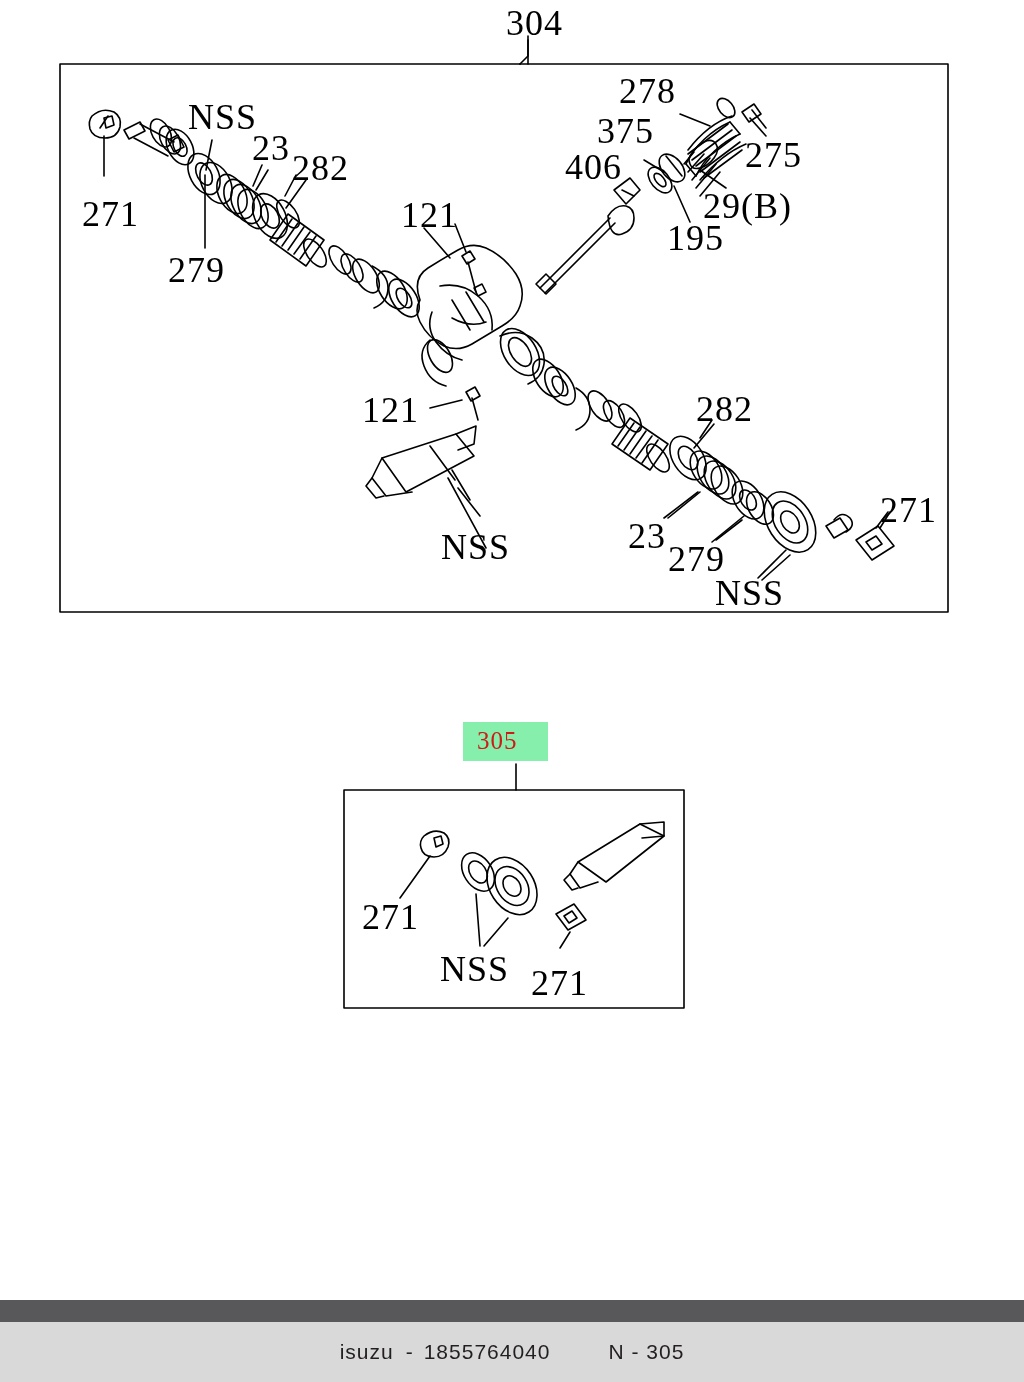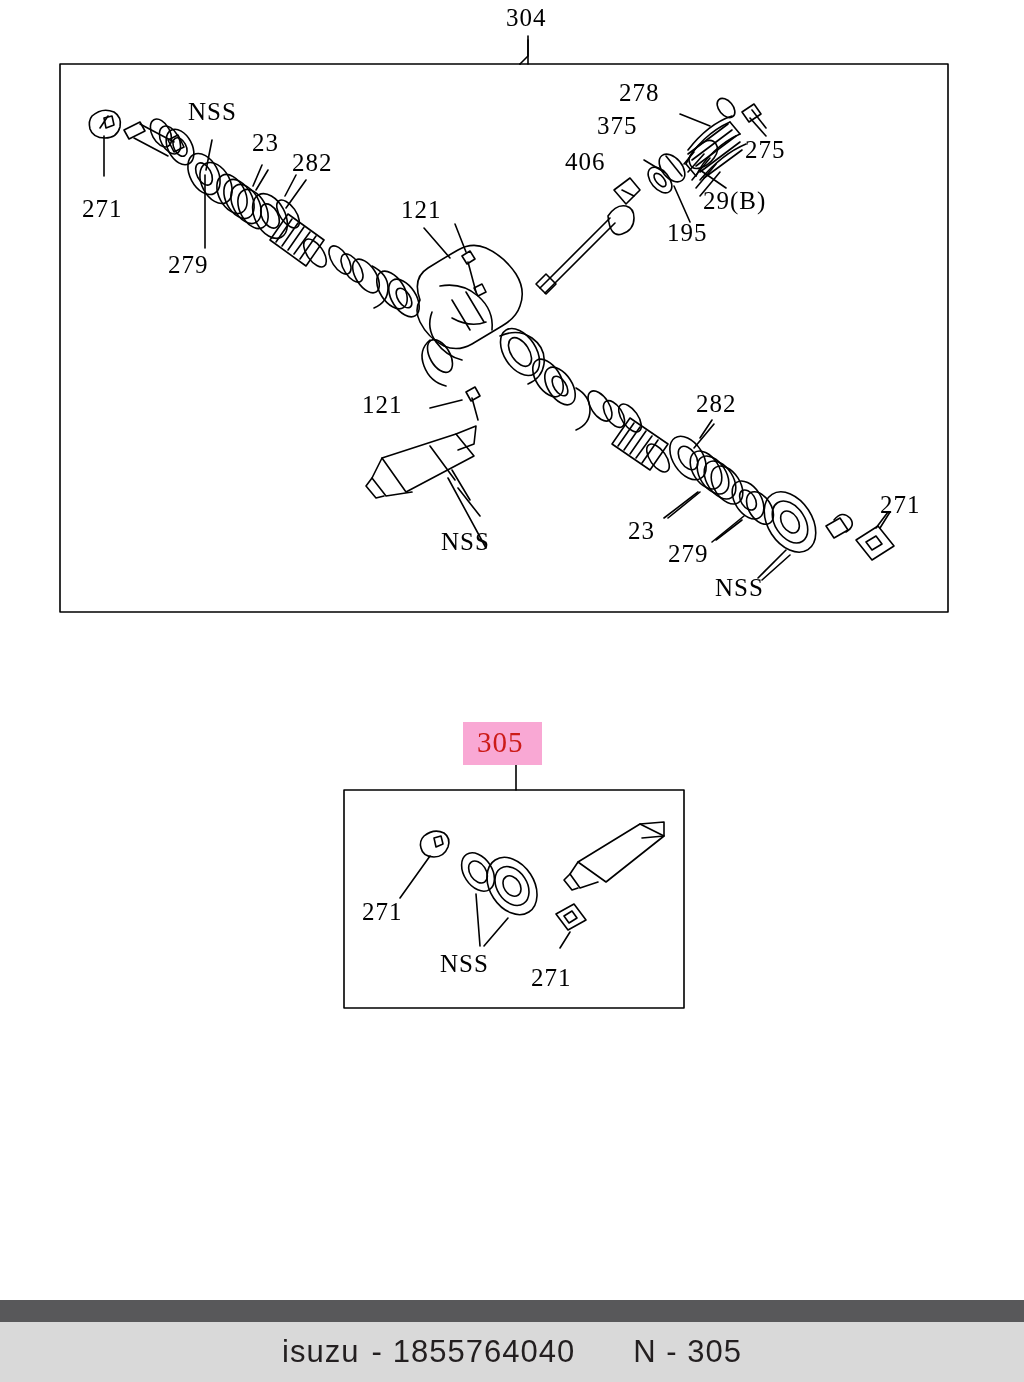--- a/index.html
+++ b/index.html
@@ -22,34 +22,34 @@
   }
   svg.diagram {
     position: absolute;
     left: 0; top: 0;
     width: 1024px;
     height: 1382px;
   }
   .lbl {
     position: absolute;
     font-family: "Liberation Serif", serif;
-    font-size: 25px;
+    font-size: 36px;
     color: #000000;
     white-space: nowrap;
     letter-spacing: 1px;
     line-height: 1;
   }
   .highlight {
     position: absolute;
-    background: #f9a8d4;
+    background: #86efac;
     color: #cc1b18;
-    font-size: 29px;
+    font-size: 25px;
     font-family: "Liberation Serif", serif;
     letter-spacing: 1px;
-    padding: 6px 18px 8px 14px;
+    padding: 6px 30px 8px 14px;
     line-height: 1;
   }
   .footer {
     position: absolute;
     left: 0;
     bottom: 0;
     width: 1024px;
     height: 82px;
     background: #58585a;
   }
@@ -59,21 +59,21 @@
     bottom: 0;
     width: 1024px;
     height: 60px;
     background: #d9d9d9;
     display: flex;
     align-items: center;
     justify-content: center;
   }
   .footer-text {
     font-family: "Liberation Sans", sans-serif;
-    font-size: 31px;
+    font-size: 21px;
     color: #231f20;
     letter-spacing: 1px;
   }
   .footer-text .brand { margin-right: 6px; }
   .footer-text .dash { margin: 0 6px; }
   .footer-text .code { margin-left: 4px; }
   .footer-text .ref { margin-left: 58px; }
 </style>
 </head>
 <body>
@@ -309,21 +309,21 @@
 
   <div class="lbl" style="left:82px; top:196px;">271</div>
   <div class="lbl" style="left:188px; top:99px;">NSS</div>
   <div class="lbl" style="left:168px; top:252px;">279</div>
   <div class="lbl" style="left:252px; top:130px;">23</div>
   <div class="lbl" style="left:292px; top:150px;">282</div>
   <div class="lbl" style="left:401px; top:197px;">121</div>
   <div class="lbl" style="left:362px; top:392px;">121</div>
   <div class="lbl" style="left:441px; top:529px;">NSS</div>
 
-  <div class="lbl" style="left:619px; top:80px;">278</div>
+  <div class="lbl" style="left:619px; top:73px;">278</div>
   <div class="lbl" style="left:597px; top:113px;">375</div>
   <div class="lbl" style="left:565px; top:149px;">406</div>
   <div class="lbl" style="left:745px; top:137px;">275</div>
   <div class="lbl" style="left:703px; top:188px;">29(B)</div>
   <div class="lbl" style="left:667px; top:220px;">195</div>
 
   <div class="lbl" style="left:696px; top:391px;">282</div>
   <div class="lbl" style="left:628px; top:518px;">23</div>
   <div class="lbl" style="left:668px; top:541px;">279</div>
   <div class="lbl" style="left:715px; top:575px;">NSS</div>

